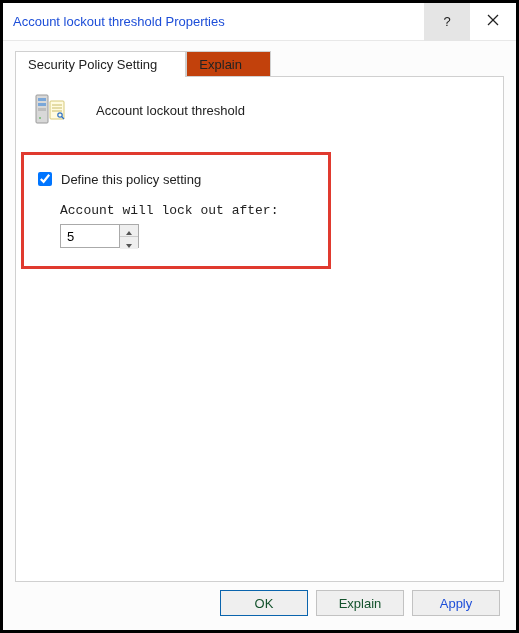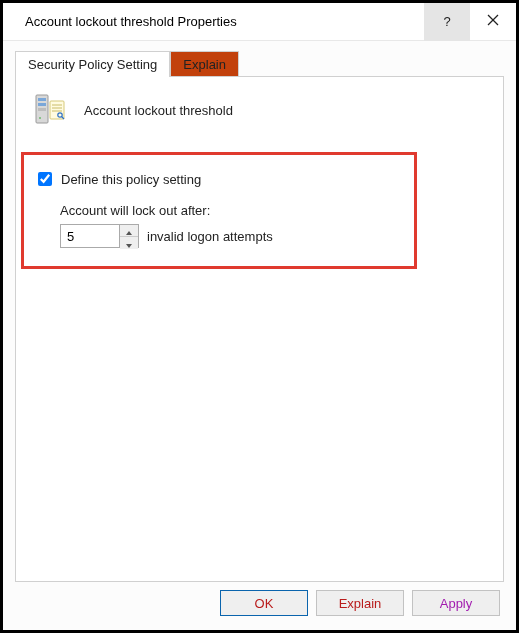--- a/index.html
+++ b/index.html
@@ -1,55 +1,55 @@
 <!DOCTYPE html>
 <html><head>
   <meta charset="utf-8">
   <style>
     * { box-sizing: border-box; font-family: "Segoe UI", Tahoma, sans-serif; font-size: 13px; }
     body { margin: 0; background: #fff; }
     .outer { border: 3px solid #000; width: 519px; height: 633px; background: #fff; position: relative; }
     
     .titlebar { height: 38px; background: #fff; display: flex; align-items: center; padding-left: 10px; border-bottom: 1px solid #e8e8e8; }
-    .titlebar .title { flex: 1; color: #000000; margin-left: 12px; }
+    .titlebar .title { flex: 1; color: #1d4ed8; }
     .title-btn { width: 46px; height: 38px; display: flex; align-items: center; justify-content: center; color: #222; }
     .title-btn.help { background: #e5e5e5; font-size: 16px; }
     .title-btn.close svg { width: 12px; height: 12px; }
     
     .body-area { position: absolute; top: 38px; left: 0; right: 0; bottom: 0; background: #fcfcfc; padding: 10px 12px 0 12px; }
     
     .tabs { display: flex; align-items: flex-end; height: 26px; position: relative; }
-    .tab { padding: 5px 12px 5px 12px; border: 1px solid #d0d0d0; border-bottom: none; background: #fcfcfc; color: #222; margin-right: 0; position: relative; cursor: pointer; }
+    .tab { padding: 5px 28px 5px 12px; border: 1px solid #d0d0d0; border-bottom: none; background: #fcfcfc; color: #222; margin-right: 0; position: relative; cursor: pointer; }
     .tab.active { background: #fff; z-index: 2; }
     .tab.inactive { background: #c2410c; }
     
     .tab-panel { border: 1px solid #d0d0d0; background: #fff; height: 506px; margin-top: -1px; padding: 14px 10px; position: relative; }
     
-    .policy-header { display: flex; align-items: center; gap: 16px; margin-left: 6px; margin-bottom: 22px; }
+    .policy-header { display: flex; align-items: center; gap: 28px; margin-left: 6px; margin-bottom: 22px; }
     .policy-icon svg { width: 36px; height: 36px; }
     .policy-title { color: #222; }
     
-    .highlight-box { border: 3px solid #e03a2f; padding: 14px 26px 18px 10px; width: 396px; margin-left: -5px; }
+    .highlight-box { border: 3px solid #e03a2f; padding: 14px 26px 18px 10px; width: 310px; margin-left: -5px; }
     .checkbox-row { display: flex; align-items: center; gap: 6px; margin-bottom: 14px; }
     .checkbox-row input[type="checkbox"] { width: 14px; height: 14px; }
     .checkbox-row label { color: #222; }
-    .lock-label { margin-left: 26px; color: #222; margin-bottom: 6px; }
+    .lock-label { margin-left: 26px; color: #222; margin-bottom: 6px; font-family: Liberation Mono, monospace; }
     .spinner-row { margin-left: 26px; display: flex; align-items: center; gap: 8px; }
     .spinner { display: flex; align-items: stretch; border: 1px solid #aaa; height: 24px; }
     .spinner input { border: none; width: 58px; padding: 0 6px; outline: none; font-size: 13px; }
     .spinner-btns { display: flex; flex-direction: column; border-left: 1px solid #aaa; }
     .spinner-btns button { width: 18px; height: 12px; border: none; background: #efefef; display: flex; align-items: center; justify-content: center; padding: 0; cursor: pointer; }
     .spinner-btns button:first-child { border-bottom: 1px solid #ccc; }
     .spinner-btns svg { width: 6px; height: 4px; }
     .unit-label { color: #222; }
     
     .button-row { position: absolute; bottom: 14px; right: 16px; display: flex; gap: 8px; }
-    .btn { width: 88px; height: 26px; background: #efefef; border: 1px solid #c2c2c2; color: #b91c1c; cursor: pointer; }
+    .btn { width: 88px; height: 26px; background: #efefef; border: 1px solid #c2c2c2; color: #14532d; cursor: pointer; }
     .btn.primary { border: 1px solid #0a64ad; }
-    .btn.disabled { color: #a21caf; cursor: default; }
+    .btn.disabled { color: #1d4ed8; cursor: default; }
   </style>
 </head>
 <body>
 
 <div class="outer">
 
   <div class="titlebar">
     <div class="title">Account lockout threshold Properties</div>
     <div class="title-btn help">
       <span>?</span>
@@ -110,21 +110,20 @@
                       <polygon points="3,0 6,4 0,4" fill="#555"></polygon>
                     </svg></span>
               </button>
               <button>
                 <span><svg viewBox="0 0 6 4">
                       <polygon points="0,0 6,0 3,4" fill="#555"></polygon>
                     </svg></span>
               </button>
             </div>
           </div>
-          <span class="unit-label">invalid logon attempts</span>
         </div>
       </div>
     </div>
 
     <div class="button-row">
       <button class="btn primary">
         <span>OK</span>
       </button>
       <button class="btn">
         <span>Explain</span>

